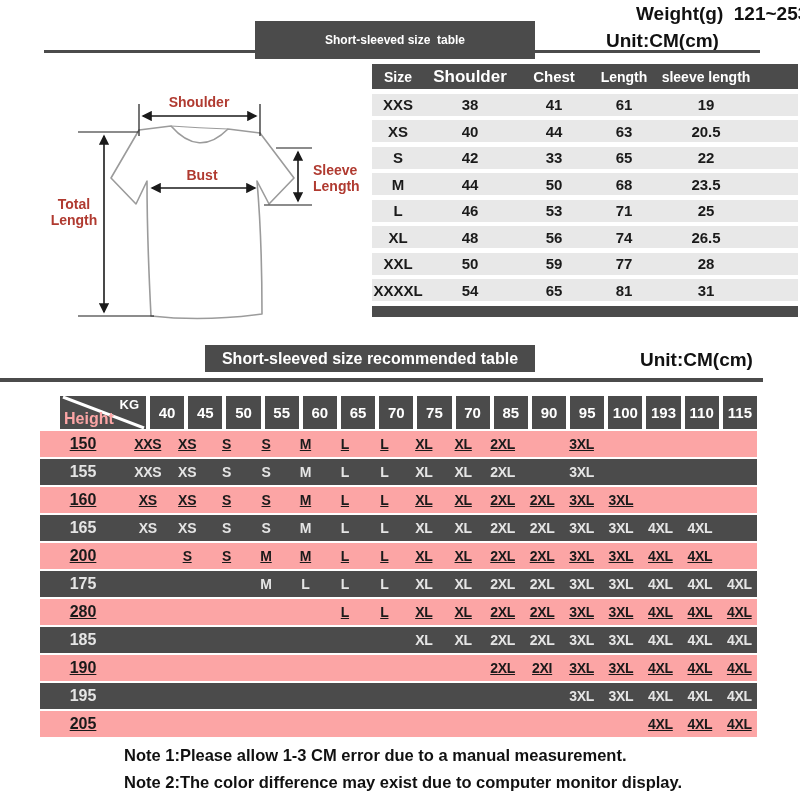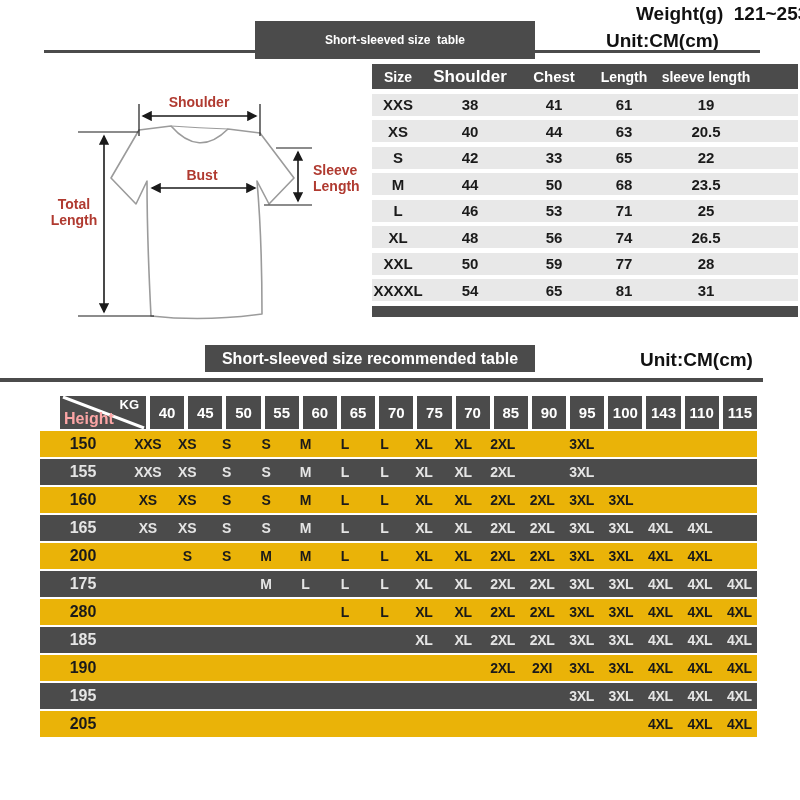--- a/index.html
+++ b/index.html
@@ -42,21 +42,21 @@
   .rec-table{position:absolute;left:40px;top:396px;width:717px;}
   .rt-header{display:grid;grid-template-columns:86px repeat(16,1fr);column-gap:4px;height:33px;padding-left:20px;}
   .rt-hbox{background:#4b4b4b;color:#fff;font-weight:700;font-size:15px;
            display:flex;align-items:center;justify-content:center;}
   .rt-corner{position:relative;background:#4b4b4b;}
   .rt-corner svg{position:absolute;left:0;top:0;width:100%;height:100%;}
   .corner-kg{position:absolute;top:1px;right:7px;color:#fff;font-weight:700;font-size:13px;}
   .corner-height{position:absolute;bottom:1px;left:4px;color:#fca5a5;font-weight:700;font-size:16px;}
   .rt-row{display:grid;grid-template-columns:86px repeat(16,1fr);column-gap:4px;height:26px;
           margin-top:2px;align-items:center;}
-  .rt-row.light{background:#eab308;color:#1a1a1a;}
+  .rt-row.light{background:#fca5a5;color:#1a1a1a;text-decoration:underline;}
   .rt-row.dark{background:#4b4b4b;color:#e5e5e5;}
   .rt-height{text-align:center;font-weight:700;font-size:16px;}
   .rt-cell{text-align:center;font-weight:700;font-size:14px;letter-spacing:-0.3px;}
 
   .notes{position:absolute;left:124px;top:742px;font-size:16.5px;font-weight:600;line-height:27px;}
 </style>
 </head>
 <body>
 
 <div class="page">
@@ -186,21 +186,21 @@
         <div class="rt-hbox">55</div>
         <div class="rt-hbox">60</div>
         <div class="rt-hbox">65</div>
         <div class="rt-hbox">70</div>
         <div class="rt-hbox">75</div>
         <div class="rt-hbox">70</div>
         <div class="rt-hbox">85</div>
         <div class="rt-hbox">90</div>
         <div class="rt-hbox">95</div>
         <div class="rt-hbox">100</div>
-        <div class="rt-hbox">143</div>
+        <div class="rt-hbox">193</div>
         <div class="rt-hbox">110</div>
         <div class="rt-hbox">115</div>
       </div>
     <div>
         <div class="rt-row light">
           <div class="rt-height">150</div>
           <div class="rt-cell">XXS</div>
           <div class="rt-cell">XS</div>
           <div class="rt-cell">S</div>
           <div class="rt-cell">S</div>
@@ -403,14 +403,18 @@
           <div class="rt-cell"></div>
           <div class="rt-cell"></div>
           <div class="rt-cell"></div>
           <div class="rt-cell">4XL</div>
           <div class="rt-cell">4XL</div>
           <div class="rt-cell">4XL</div>
         </div>
       </div>
   </div>
 
+  <div class="notes">
+    <div>Note 1:Please allow 1-3 CM error due to a manual measurement.</div>
+    <div>Note 2:The color difference may exist due to computer monitor display.</div>
+  </div>
 
 </div>
 
 </body></html>

